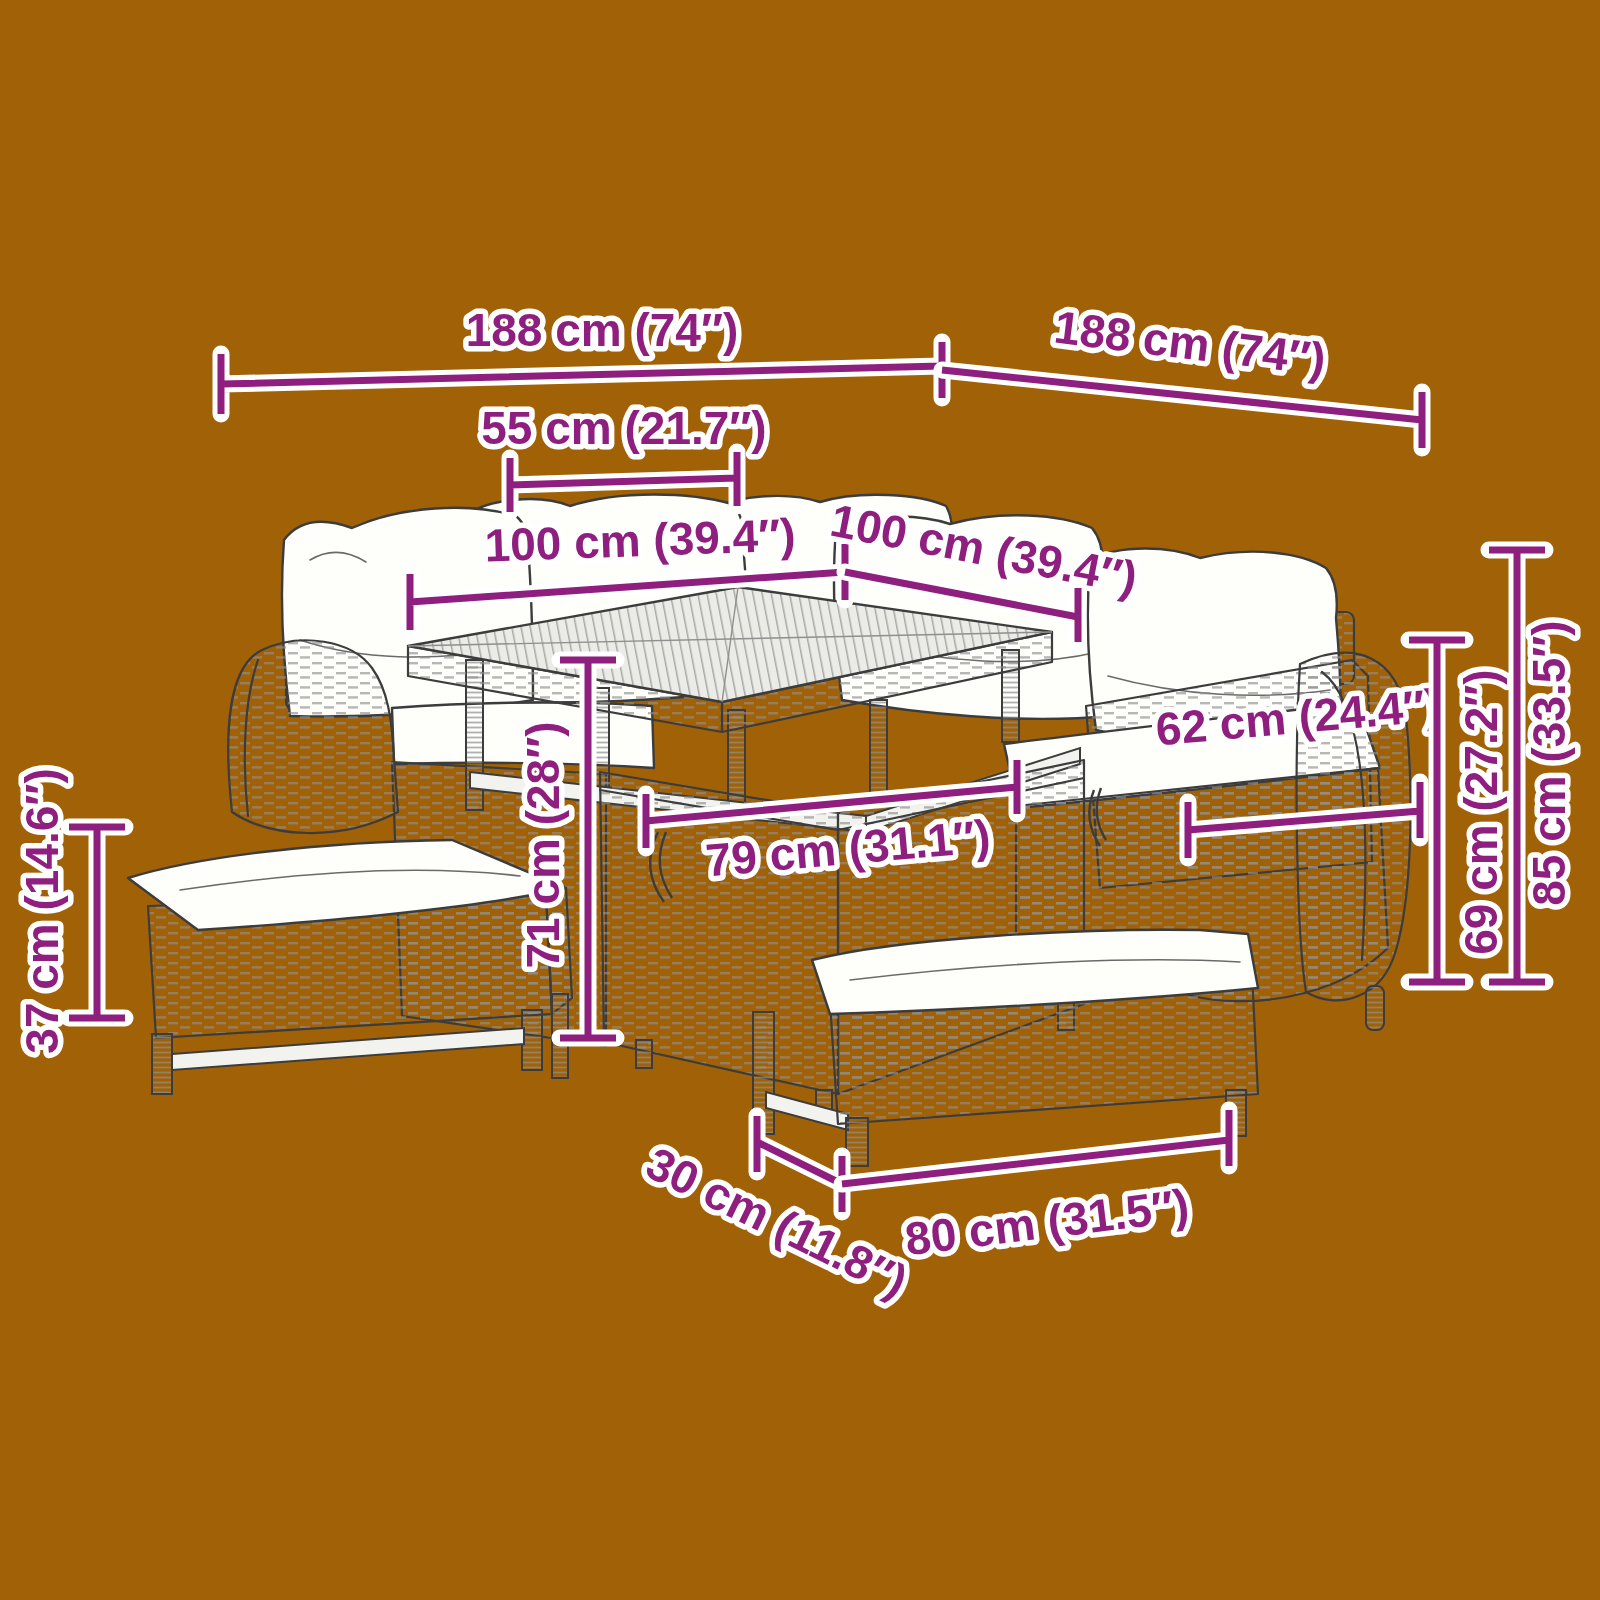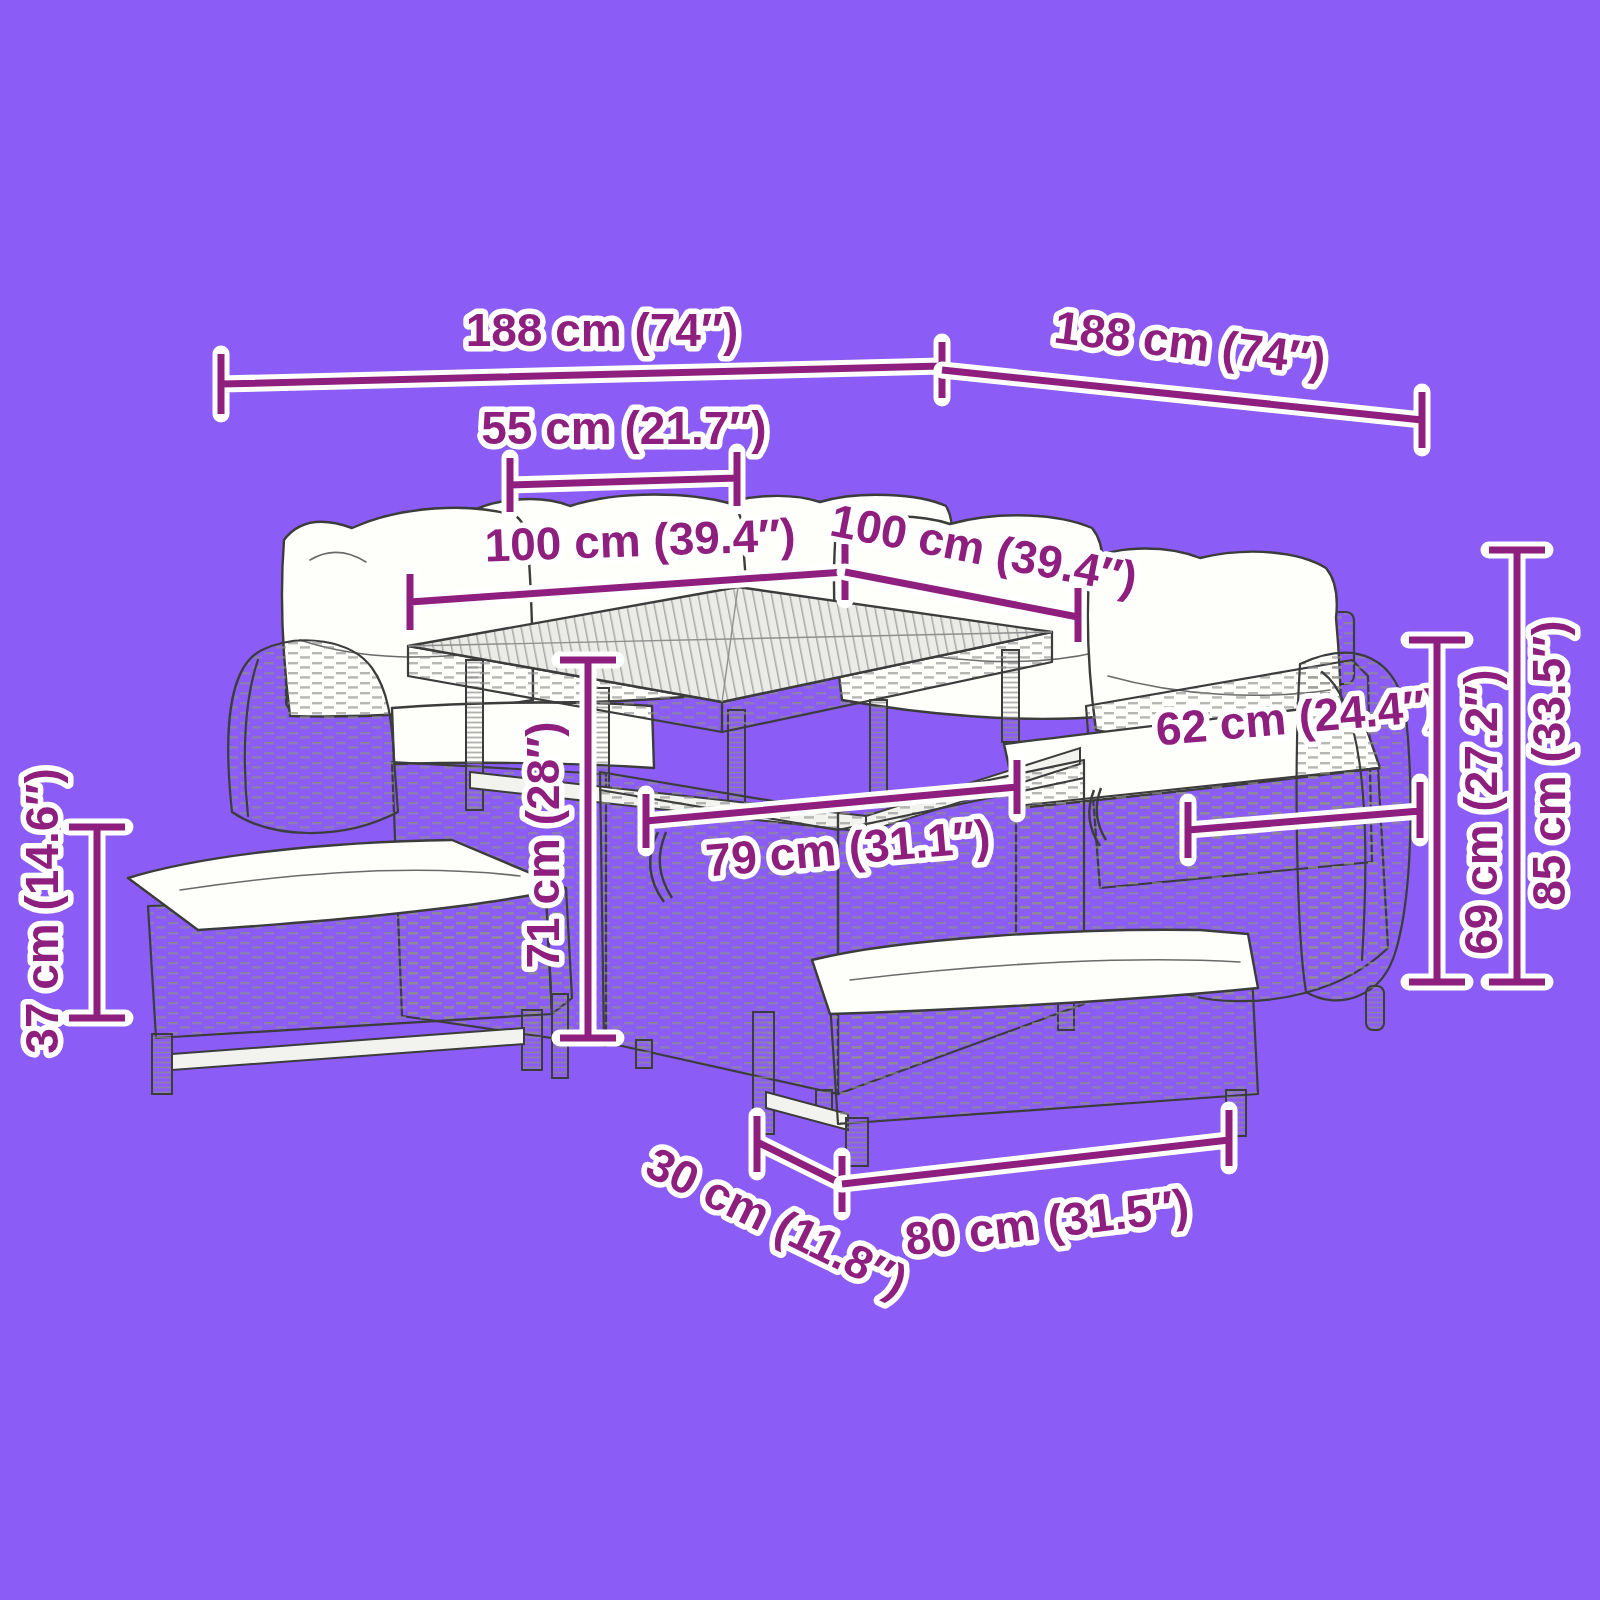--- a/index.html
+++ b/index.html
@@ -1,16 +1,16 @@
 <!DOCTYPE html>
 <html><head>
 <meta charset="utf-8">
 <style>
   html,body { margin:0; padding:0; background:#ffffff; }
-  .canvas { position:relative; width:1600px; height:1600px; background:#8b5cf6; overflow:hidden; }
+  .canvas { position:relative; width:1600px; height:1600px; background:#a16207; overflow:hidden; }
   svg { display:block; width:1600px; height:1600px; }
 
   .outline  { stroke:#3c3c3c; stroke-width:2.2; stroke-linejoin:round; stroke-linecap:round; fill:none; }
   .rattan   { fill:url(#rattan); stroke:#3c3c3c; stroke-width:2.2; stroke-linejoin:round; }
   .cushion  { fill:#fefefb; stroke:#3c3c3c; stroke-width:2.4; stroke-linejoin:round; }
   .wrinkle  { stroke:#6a6a6a; stroke-width:1.6; fill:none; stroke-linecap:round; }
   .slatline { stroke:#8f8f8f; stroke-width:1.4; }
   .leg      { fill:url(#legstripe); stroke:#3c3c3c; stroke-width:2; }
   .shelf    { fill:#f2f2ee; stroke:#3c3c3c; stroke-width:2; }
   .chain    { stroke:#3c3c3c; stroke-width:2.4; fill:none; }

